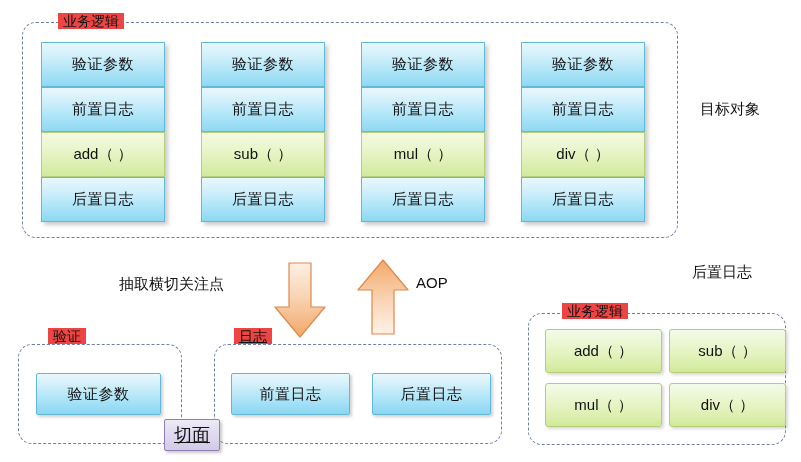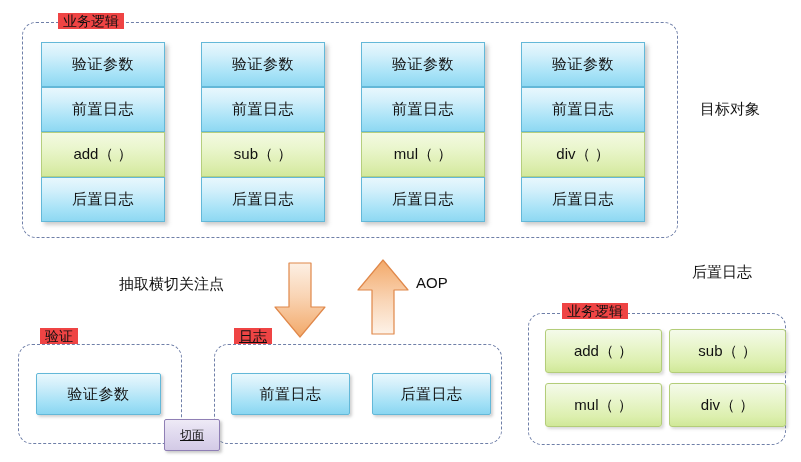--- a/index.html
+++ b/index.html
@@ -108,21 +108,21 @@
   .aspect-badge {
     position: absolute;
     box-sizing: border-box;
     background: linear-gradient(to bottom, #eeeaf6 0%, #e2dcf0 40%, #d3cae6 100%);
     border: 1px solid #8f7fb5;
     border-radius: 2px;
     box-shadow: 2px 2px 3px rgba(120,120,120,0.4);
     display: flex;
     align-items: center;
     justify-content: center;
-    font-size: 12px;
+    font-size: 18px;
     color: #111;
     z-index: 5;
     text-decoration: underline;
   }
 
   
   .arrow-wrap { position: absolute; }
   .arrow-wrap svg { display: block; }
 </style>
 </head>
@@ -186,21 +186,21 @@
         <stop offset="100%" stop-color="#fdf2e8"></stop>
       </linearGradient>
     </defs>
     <path d="M28,2 L53,32 L39,32 L39,76 L17,76 L17,32 L3,32 Z" fill="url(#gUp)" stroke="#e0884a" stroke-width="1.2" stroke-linejoin="round"></path>
   </svg>
 </div>
 
 <div class="free-text" style="left:416px; top:274px;">AOP</div>
 
 <div class="dash-box" style="left:18px; top:344px; width:164px; height:100px;"></div>
-<div class="group-label" style="left:40px; top:328px;">验证</div>
+<div class="group-label" style="left:48px; top:328px;">验证</div>
 <div class="blue-box" style="left:36px; top:373px; width:125px; height:42px;">验证参数</div>
 
 <div class="dash-box" style="left:214px; top:344px; width:288px; height:100px;"></div>
 <div class="group-label" style="left:234px; top:328px;text-decoration:underline;">日志</div>
 <div class="blue-box" style="left:231px; top:373px; width:119px; height:42px;">前置日志</div>
 <div class="blue-box" style="left:372px; top:373px; width:119px; height:42px;">后置日志</div>
 
 <div class="aspect-badge" style="left:164px; top:419px; width:56px; height:32px;">切面</div>
 
 <div class="free-text" style="left:692px; top:263px;">后置日志</div>

